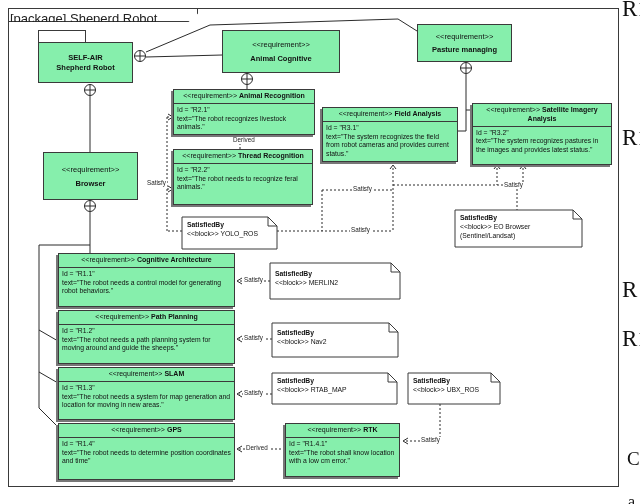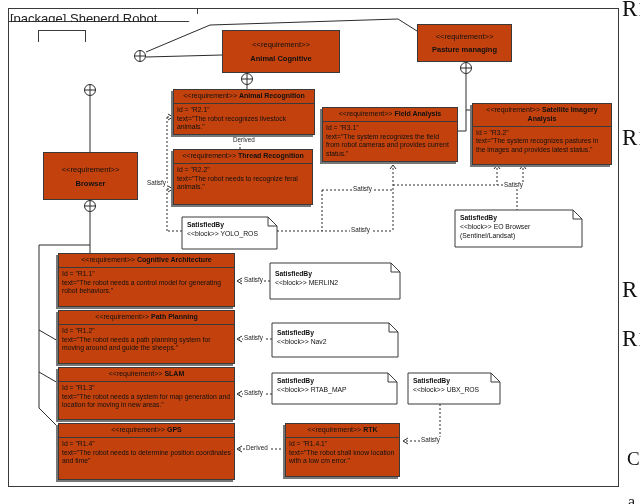--- a/index.html
+++ b/index.html
@@ -4,21 +4,21 @@
 <style>
   html,body{margin:0;padding:0;}
   body{width:640px;height:504px;overflow:hidden;background:#fff;
        font-family:"Liberation Sans", sans-serif;}
   #canvas{position:relative;width:640px;height:504px;background:#fff;}
   svg.overlay{position:absolute;left:0;top:0;z-index:1;pointer-events:none;}
   .frame{position:absolute;border:1px solid #3a3a3a;background:transparent;z-index:0;}
   .frametab{position:absolute;border:1px solid #3a3a3a;background:#fff;z-index:2;
     clip-path:polygon(0 0,100% 0,100% 40%,95% 100%,0 100%);
     font-size:13px;color:#222;padding:2px 4px 0 1px;box-sizing:border-box;}
-  .box{position:absolute;border:1px solid #3a3a3a;background:#c2410c;z-index:2;
+  .box{position:absolute;border:1px solid #3a3a3a;background:#86efac;z-index:2;
        box-sizing:border-box;color:#111;}
   .shadow{box-shadow:-2px 2px 0 #777;}
   .simplebox{display:flex;flex-direction:column;align-items:center;justify-content:center;
        text-align:center;font-size:7.5px;gap:5px;}
   .simplebox .nm{font-weight:bold;text-align:right;}
   .pkgtab{position:absolute;border:1px solid #3a3a3a;border-bottom:none;background:#fff;z-index:2;box-sizing:border-box;}
   .reqhead{border-bottom:1px solid #3a3a3a;text-align:center;font-size:7px;
        padding:2px 1px;line-height:1.25;}
   .reqhead b{margin-left:2px;}
   .reqbody{font-size:6.8px;line-height:1.3;padding:2px 3px;}
@@ -109,20 +109,24 @@
       <path d="M182,217 H268 L277,226 V249 H182 Z M268,217 V226 H277"></path>
       <path d="M270,263 H391 L400,272 V299 H270 Z M391,263 V272 H400"></path>
       <path d="M272,323 H389 L398,332 V357 H272 Z M389,323 V332 H398"></path>
       <path d="M272,373 H388 L397,382 V404 H272 Z M388,373 V382 H397"></path>
       <path d="M408,373 H491 L500,382 V404 H408 Z M491,373 V382 H500"></path>
       <path d="M455,210 H573 L582,219 V247 H455 Z M573,210 V219 H582"></path>
     </g>
   </svg>
 
   <div class="pkgtab" style="left:38px;top:30px;width:48px;height:12px;"></div>
+  <div class="box simplebox" style="left:38px;top:42px;width:95px;height:41px;gap:1px;">
+    <span class="nm">SELF-AIR</span>
+    <span class="nm">Shepherd Robot</span>
+  </div>
 
   <div class="box simplebox" style="left:222px;top:30px;width:118px;height:43px;">
     <span>&lt;&lt;requirement&gt;&gt;</span>
     <span class="nm">Animal Cognitive</span>
   </div>
 
   <div class="box simplebox" style="left:417px;top:24px;width:95px;height:38px;gap:4px;">
     <span>&lt;&lt;requirement&gt;&gt;</span>
     <span class="nm">Pasture managing</span>
   </div>

